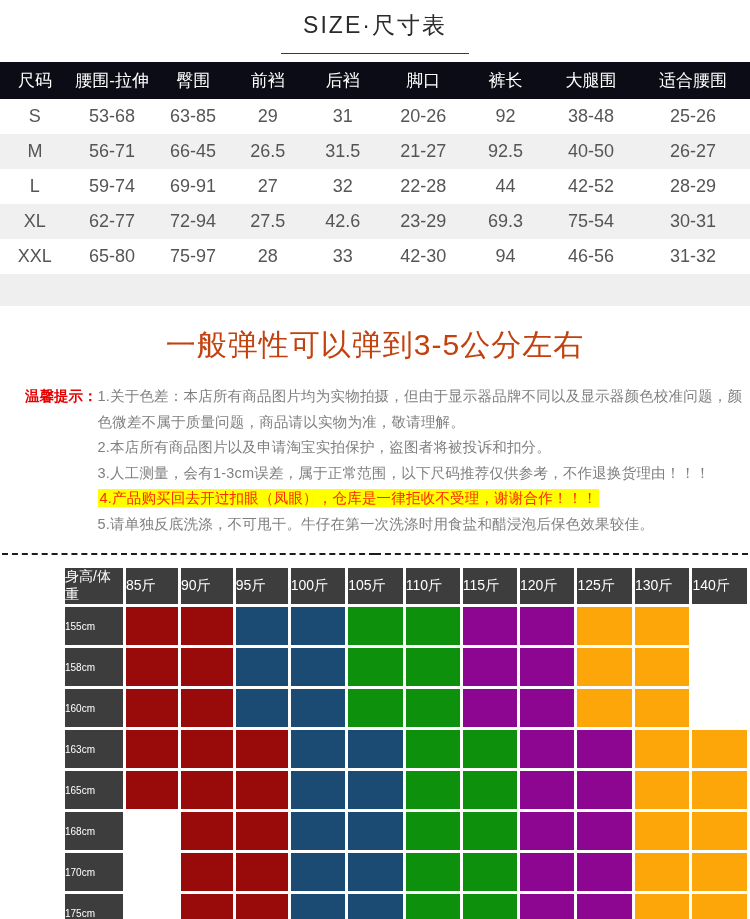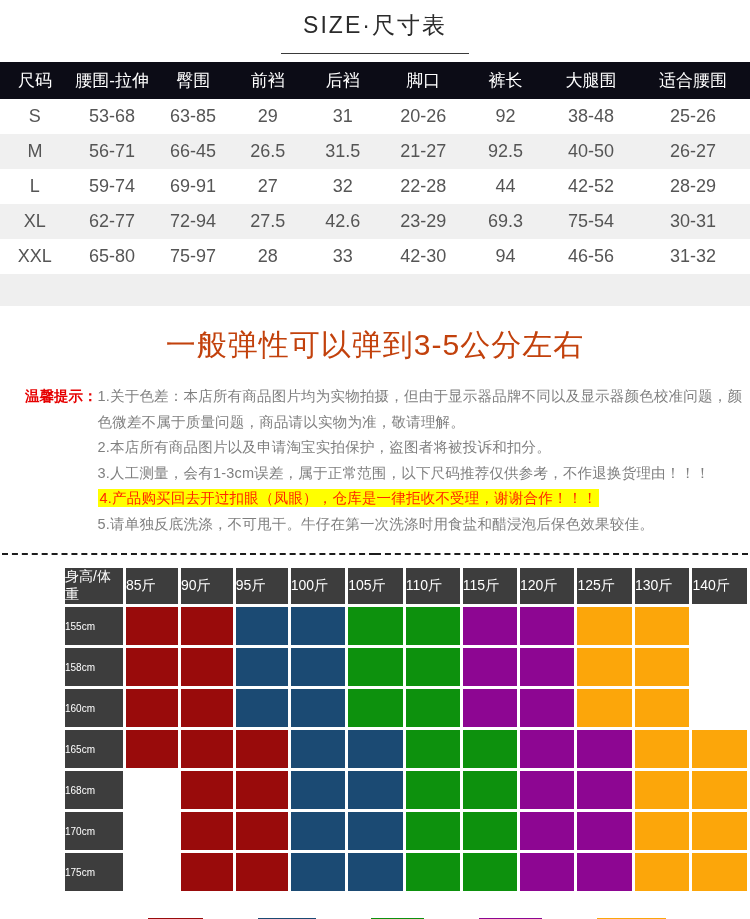--- a/index.html
+++ b/index.html
@@ -230,20 +230,34 @@
         <td class="grid-cell" style="background: rgb(27, 74, 115);"></td>
         <td class="grid-cell" style="background: rgb(13, 145, 13);"></td>
         <td class="grid-cell" style="background: rgb(13, 145, 13);"></td>
         <td class="grid-cell" style="background: rgb(141, 6, 146);"></td>
         <td class="grid-cell" style="background: rgb(141, 6, 146);"></td>
         <td class="grid-cell" style="background: rgb(252, 166, 10);"></td>
         <td class="grid-cell" style="background: rgb(252, 166, 10);"></td>
         <td class="grid-cell empty"></td>
       </tr>
       <tr>
+        <td class="grid-height">163cm</td>
+        <td class="grid-cell" style="background: rgb(153, 11, 11);"></td>
+        <td class="grid-cell" style="background: rgb(153, 11, 11);"></td>
+        <td class="grid-cell" style="background: rgb(153, 11, 11);"></td>
+        <td class="grid-cell" style="background: rgb(27, 74, 115);"></td>
+        <td class="grid-cell" style="background: rgb(27, 74, 115);"></td>
+        <td class="grid-cell" style="background: rgb(13, 145, 13);"></td>
+        <td class="grid-cell" style="background: rgb(13, 145, 13);"></td>
+        <td class="grid-cell" style="background: rgb(141, 6, 146);"></td>
+        <td class="grid-cell" style="background: rgb(141, 6, 146);"></td>
+        <td class="grid-cell" style="background: rgb(252, 166, 10);"></td>
+        <td class="grid-cell" style="background: rgb(252, 166, 10);"></td>
+      </tr>
+      <tr>
         <td class="grid-height">165cm</td>
         <td class="grid-cell" style="background: rgb(153, 11, 11);"></td>
         <td class="grid-cell" style="background: rgb(153, 11, 11);"></td>
         <td class="grid-cell" style="background: rgb(153, 11, 11);"></td>
         <td class="grid-cell" style="background: rgb(27, 74, 115);"></td>
         <td class="grid-cell" style="background: rgb(27, 74, 115);"></td>
         <td class="grid-cell" style="background: rgb(13, 145, 13);"></td>
         <td class="grid-cell" style="background: rgb(13, 145, 13);"></td>
         <td class="grid-cell" style="background: rgb(141, 6, 146);"></td>
         <td class="grid-cell" style="background: rgb(141, 6, 146);"></td>

